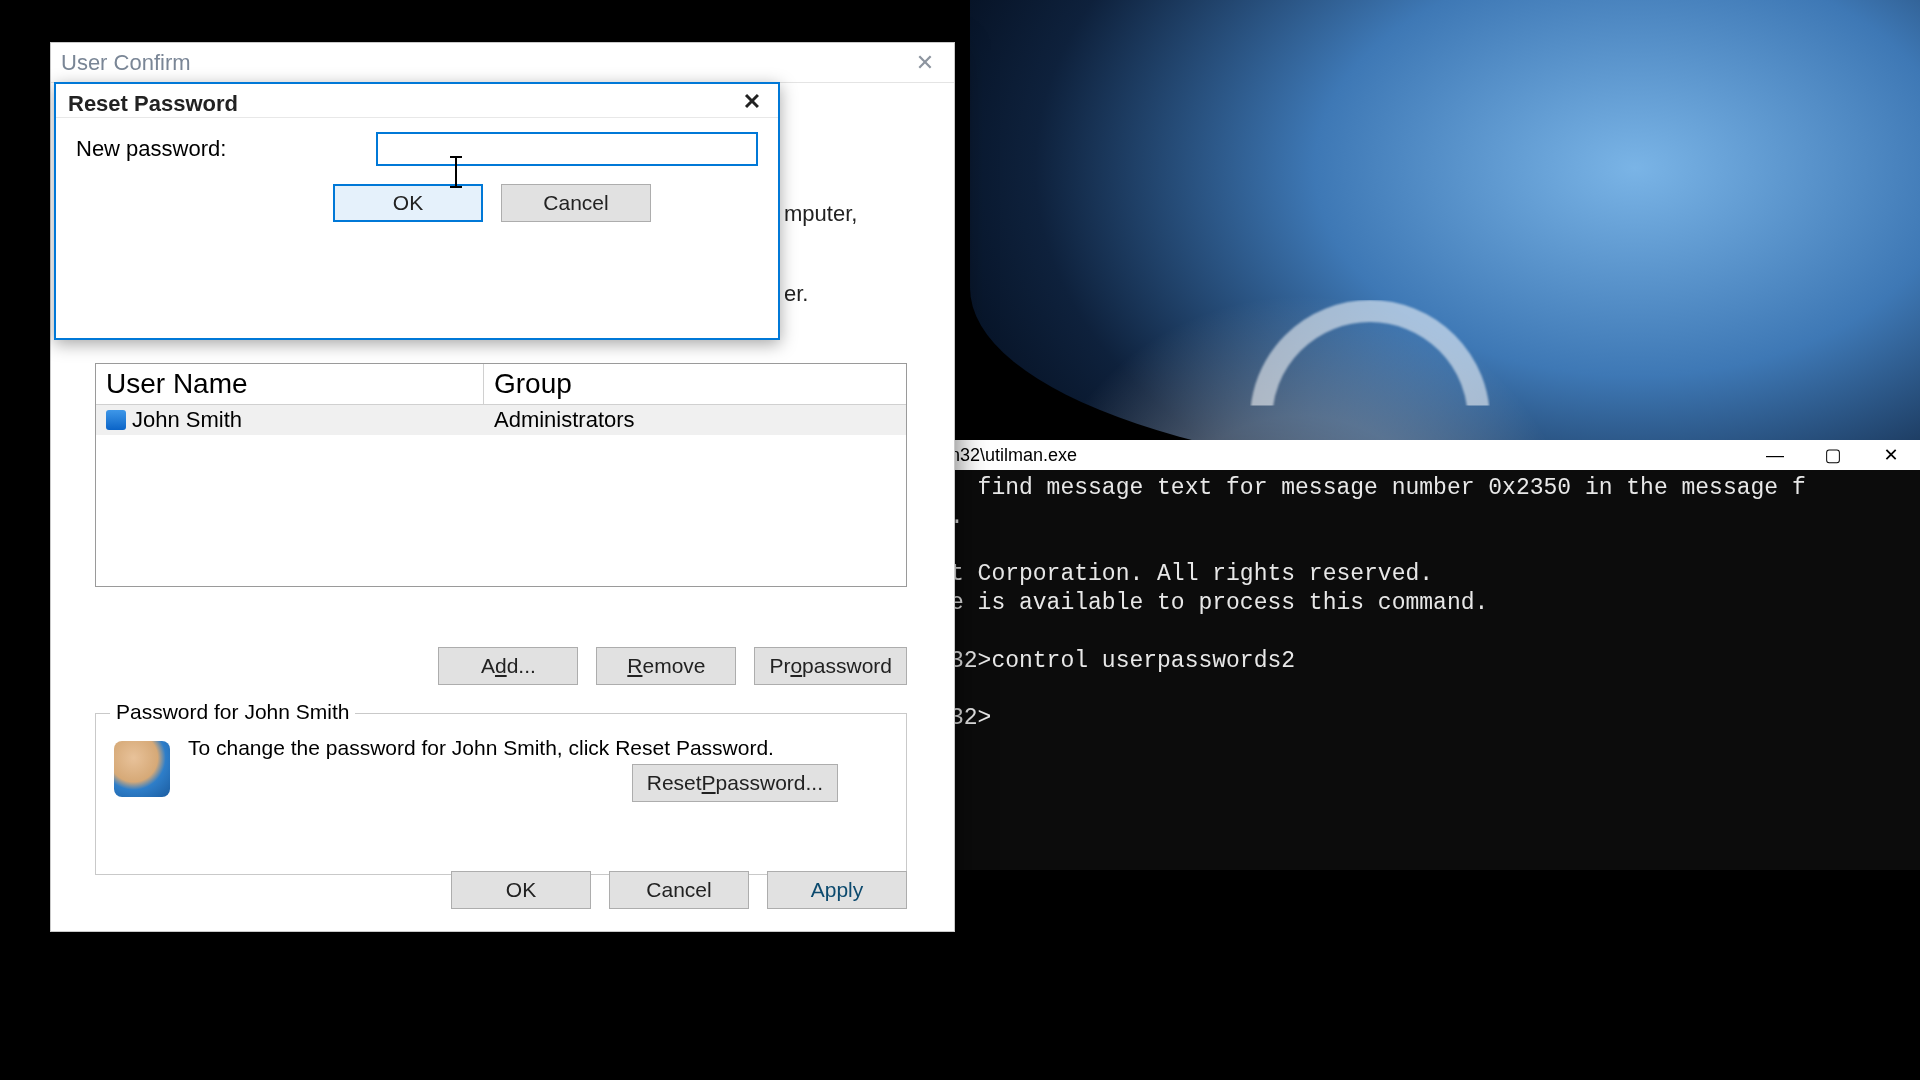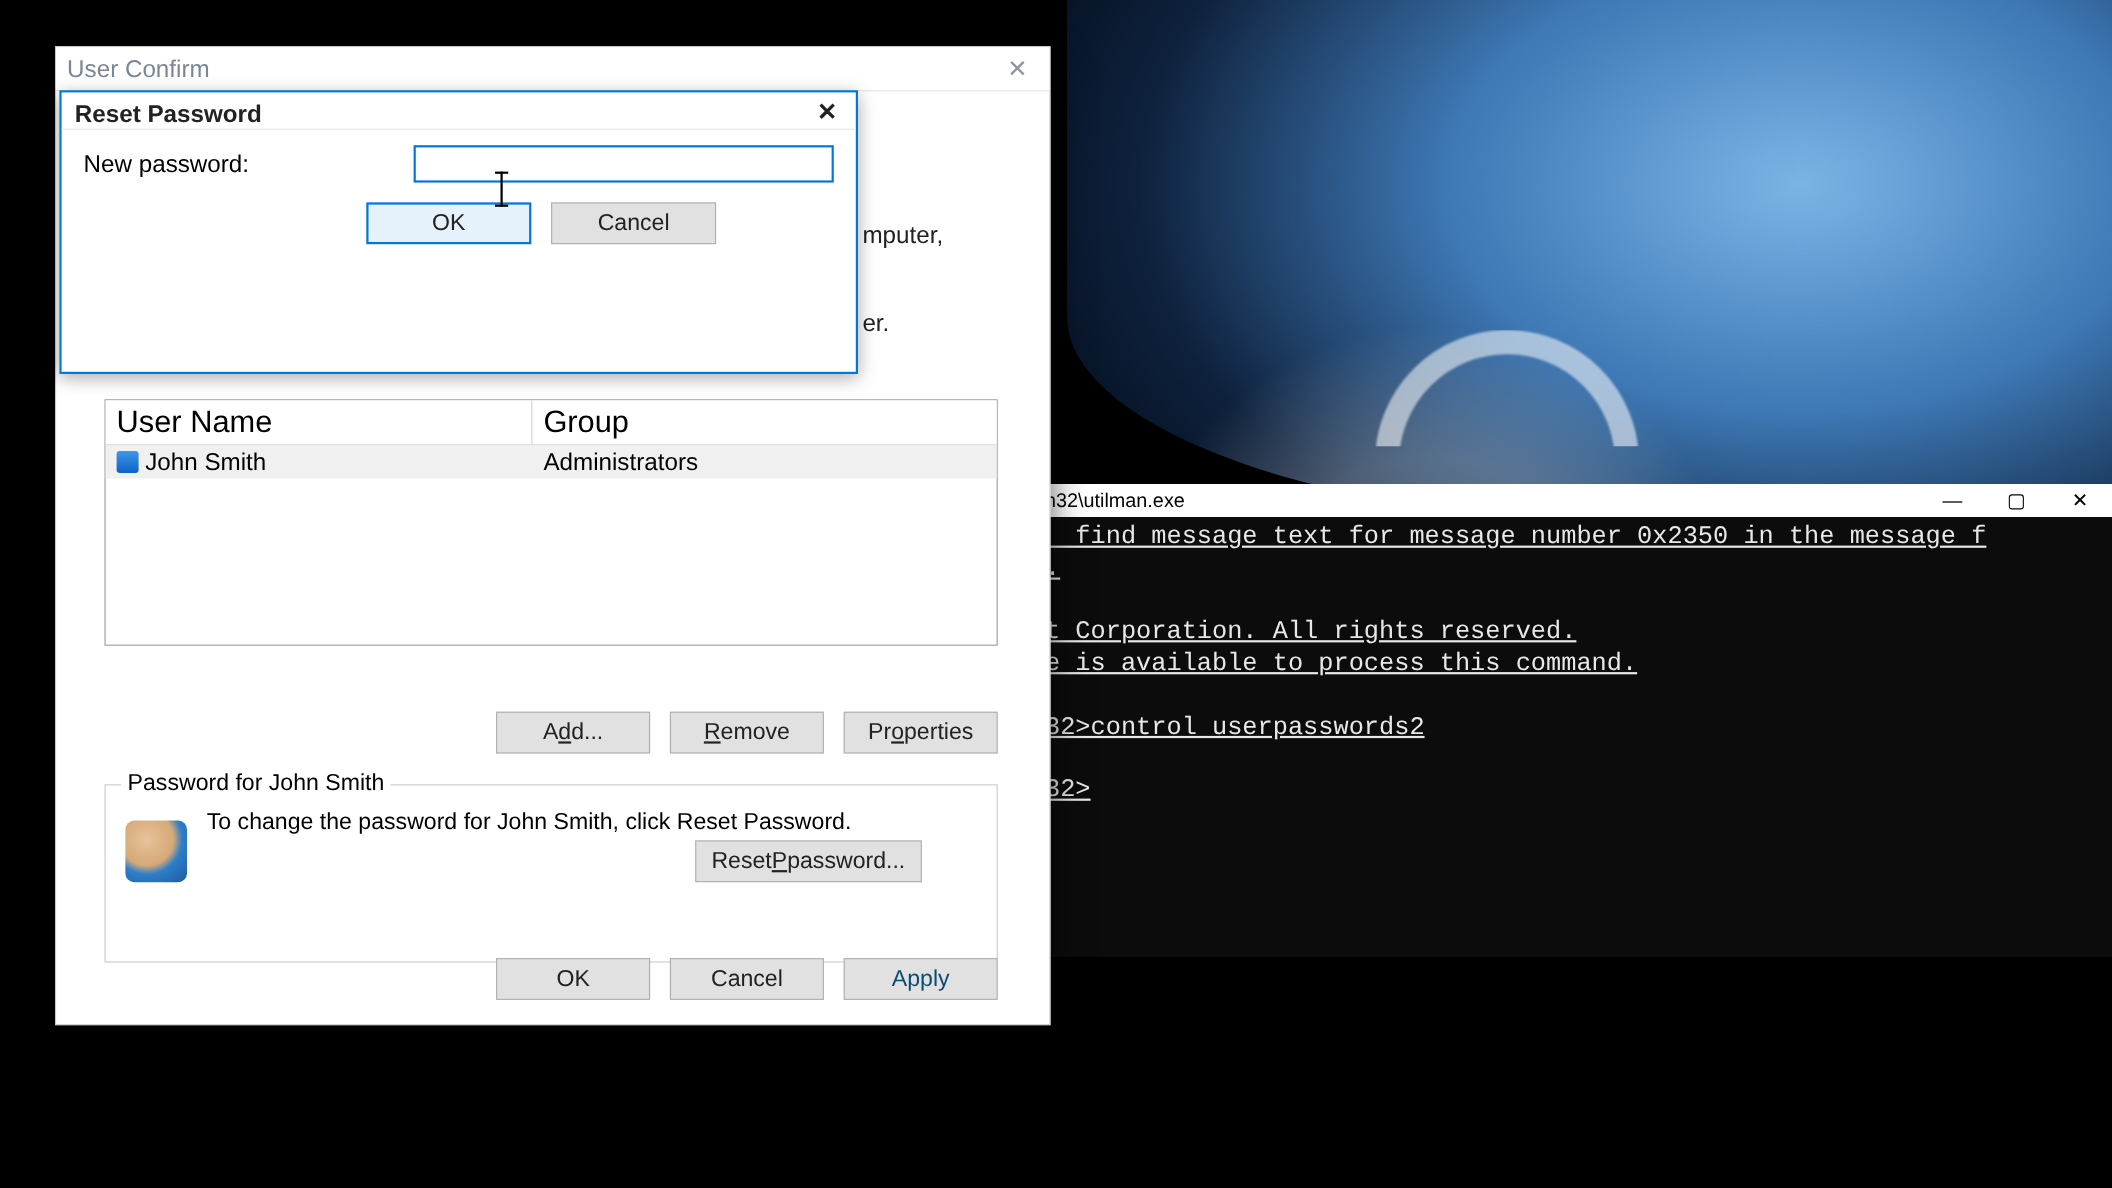--- a/index.html
+++ b/index.html
@@ -36,21 +36,20 @@
   
   .cmd-window {
     position: absolute;
     left: 944px; top: 470px;
     width: 976px; height: 400px;
     background: #0c0c0c;
     color: #e8e8e8;
     font-family: Consolas, "Courier New", monospace;
     font-size: 23px;
     line-height: 1.25;
-    text-decoration: underline;
   }
   .cmd-titlebar {
     position: absolute;
     left: 0; top: -30px;
     width: 100%; height: 30px;
     background: #fff;
     color: #000;
     font-family: "Segoe UI", Tahoma, sans-serif;
     font-size: 18px;
     display: flex; align-items: center;
@@ -163,21 +162,21 @@
   .ua-groupbox .legend {
     position: absolute;
     top: -14px; left: 14px;
     background: #fff;
     padding: 0 6px;
     font-size: 21px;
   }
   .ua-groupbox .inner {
     display: flex; gap: 18px;
     padding: 22px 18px 10px 18px;
-    align-items: flex-end;
+    align-items: center;
   }
   .ua-groupbox .avatar {
     width: 56px; height: 56px;
     background: radial-gradient(circle at 35% 30%, #e8c29a 0, #d6a977 45%, #2e7ec9 60%, #1b5ca0 100%);
     border-radius: 8px;
   }
   .ua-groupbox .msg { font-size: 21px; flex:1; }
   .ua-groupbox .reset-row { display:flex; justify-content:flex-end; padding-right:50px; margin-top:4px;}
 
   .ua-bottom-buttons {
@@ -308,21 +307,21 @@
           <span class="underline-key">d</span>
           <span>d...</span>
       </div>
       <div class="win-btn">
         <span class="underline-key">R</span>
           <span>emove</span>
       </div>
       <div class="win-btn">
         <span>Pr</span>
           <span class="underline-key">o</span>
-          <span>perties</span>
+          <span>password</span>
       </div>
     </div>
 
     <div class="ua-groupbox">
       <div class="legend">Password for John Smith</div>
       <div class="inner">
         <div class="avatar"></div>
         <div style="flex:1;">
           <div class="msg">To change the password for John Smith, click Reset Password.</div>
           <div class="reset-row">

